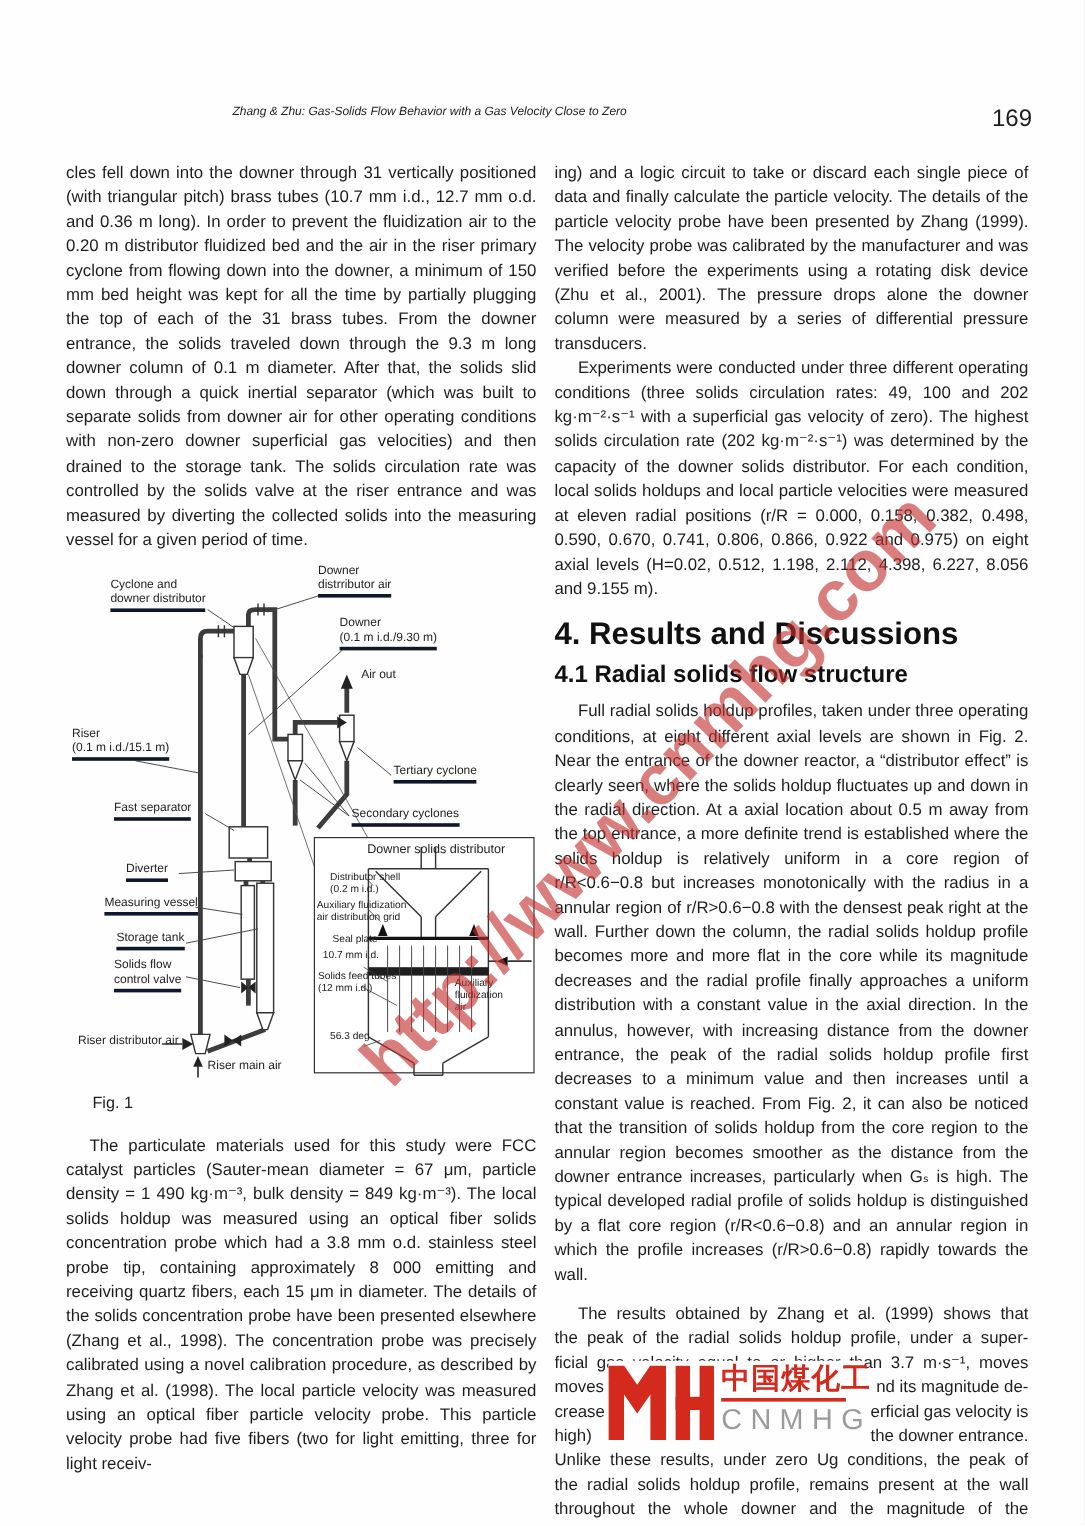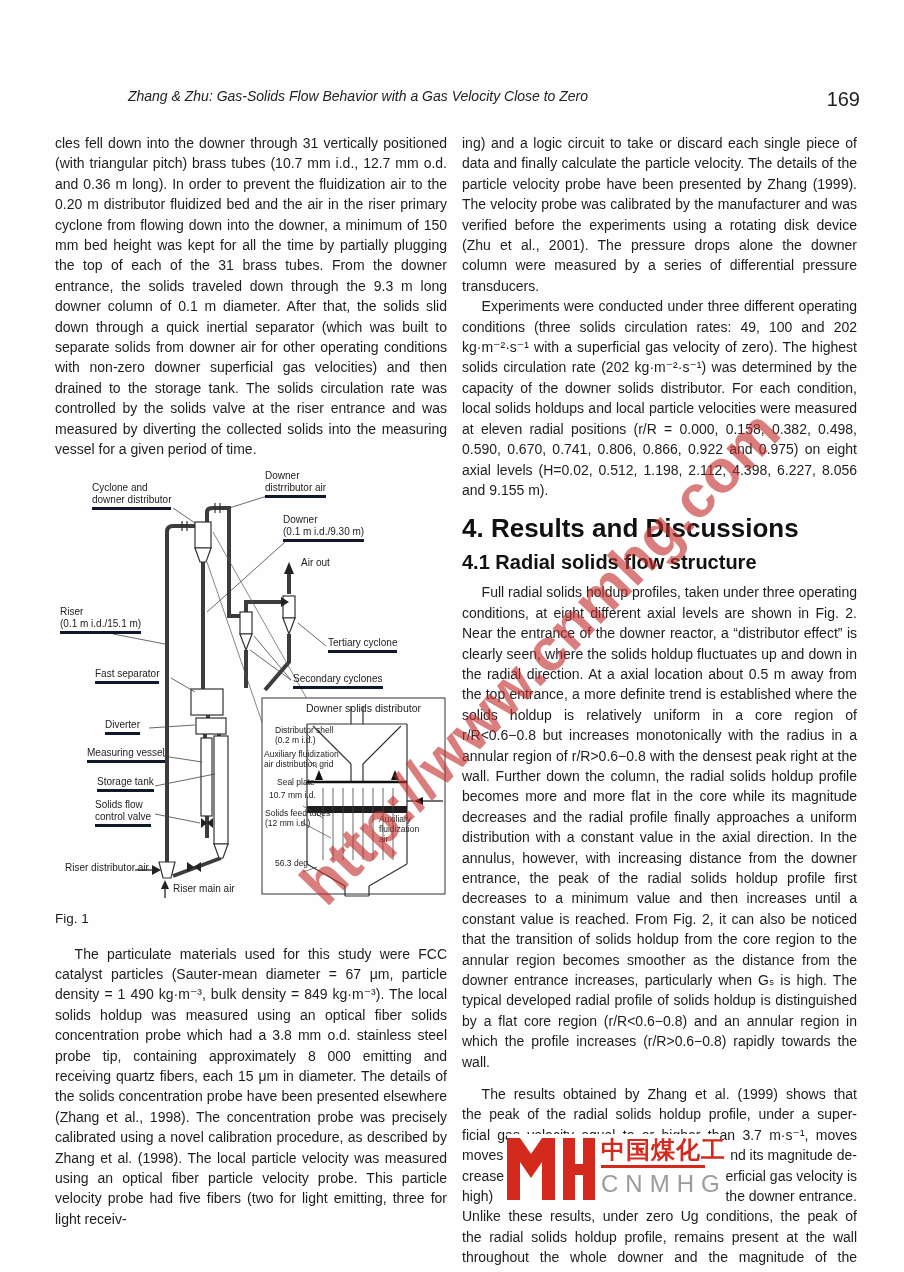--- a/index.html
+++ b/index.html
@@ -1,36 +1,36 @@
 <!DOCTYPE html>
 <html><head>
 <meta charset="utf-8">
 <style>
   html,body{margin:0;padding:0;background:#e8e8e8;}
   .page{position:relative;width:904px;height:1272px;background:#fefefe;overflow:hidden;
         font-family:"Liberation Sans","DejaVu Sans",sans-serif;color:#1d1d1d;}
   .running-head{position:absolute;top:88px;left:0;width:716px;text-align:center;
-        font-style:italic;font-size:14px;color:#222;}
+        font-style:italic;font-size:10px;color:#222;}
   .page-num{position:absolute;top:88px;right:44px;font-style:normal;font-size:20px;}
   .col{position:absolute;top:133px;}
   .col-left{left:55px;width:392px;}
   .col-right{left:462px;width:395px;}
   p.para{margin:0;font-size:14px;line-height:20.4px;text-align:justify;color:#1d1d1d;}
   p.indent{text-indent:1.4em;}
   h2.sec{margin:16px 0 0 0;font-size:26px;line-height:24px;font-weight:bold;color:#111;}
   h3.subsec{margin:12px 0 0 0;font-size:20px;line-height:20px;font-weight:bold;color:#111;}
   
   .figure{position:relative;width:392px;height:440px;margin:6px 0 0 0;}
   .figure svg{position:absolute;left:0;top:0;}
   .fig-label{position:absolute;font-size:10px;line-height:12px;color:#222;white-space:pre-line;}
   .fig-label.u{border-bottom:3px solid #0f172a;padding-bottom:1px;}
   .fig-label.small{font-size:8.5px;line-height:10px;}
   .fig-label.title{width:203px;text-align:center;font-size:10.5px;}
   .caption{display:flex;margin-top:4px;font-size:13.5px;line-height:18px;color:#1d1d1d;}
-  .caption .tag{width:50px;flex:none;}
+  .caption .tag{width:50px;flex:none;margin-left:22px;}
   .caption .txt{flex:1;}
   
   .p4{position:relative;margin-top:12px;font-size:14px;color:#1d1d1d;}
   .p4 .ln{height:20.4px;line-height:20.4px;text-align:justify;text-align-last:justify;overflow:hidden;}
   .p4 .ln.first{text-indent:1.4em;}
   .p4 .ln.frag{display:flex;justify-content:space-between;text-align:left;text-align-last:auto;}
   
   .logo{position:absolute;left:45px;top:50px;width:212px;height:76px;background:#fefefe;
         display:flex;align-items:flex-start;z-index:2;}
   .logo .glyph{flex:none;margin:4px 6px 0 0;}

